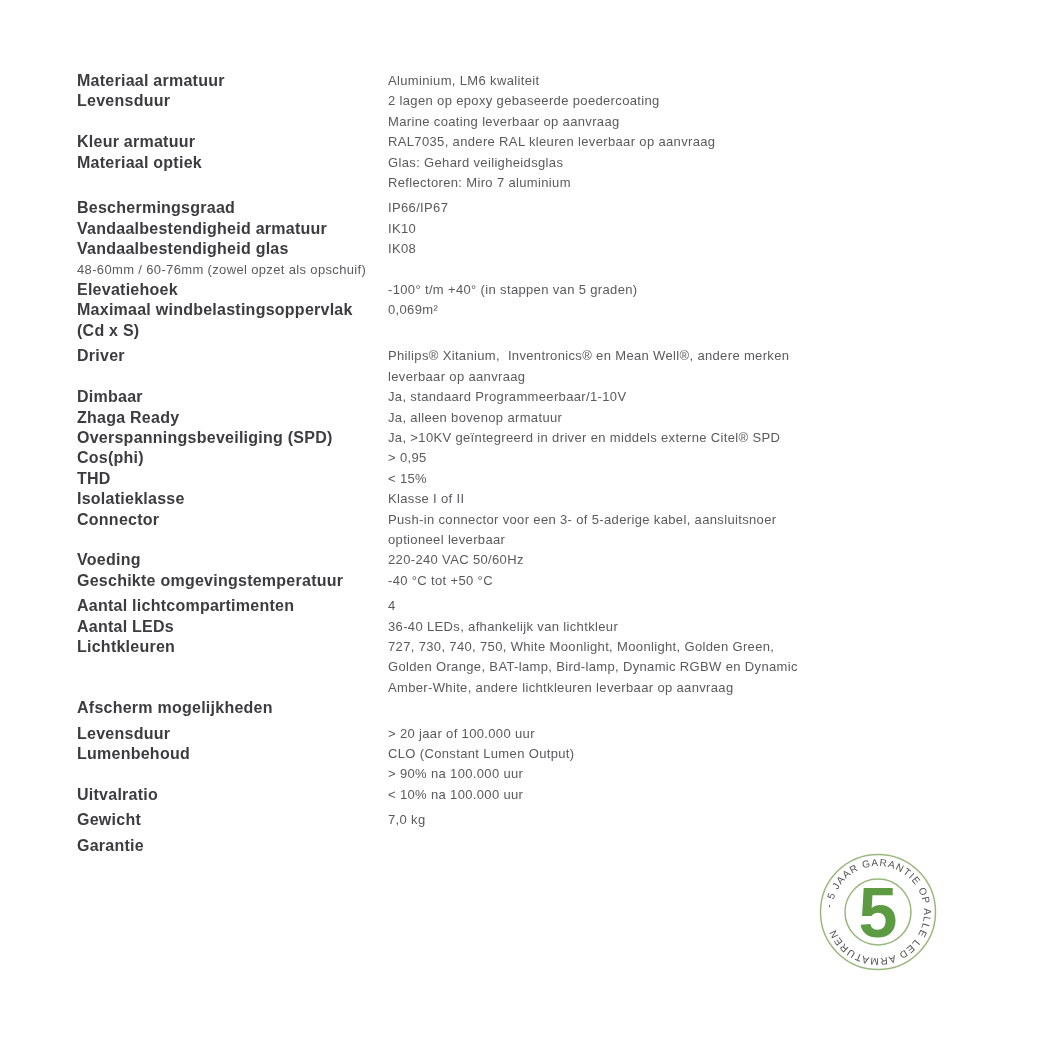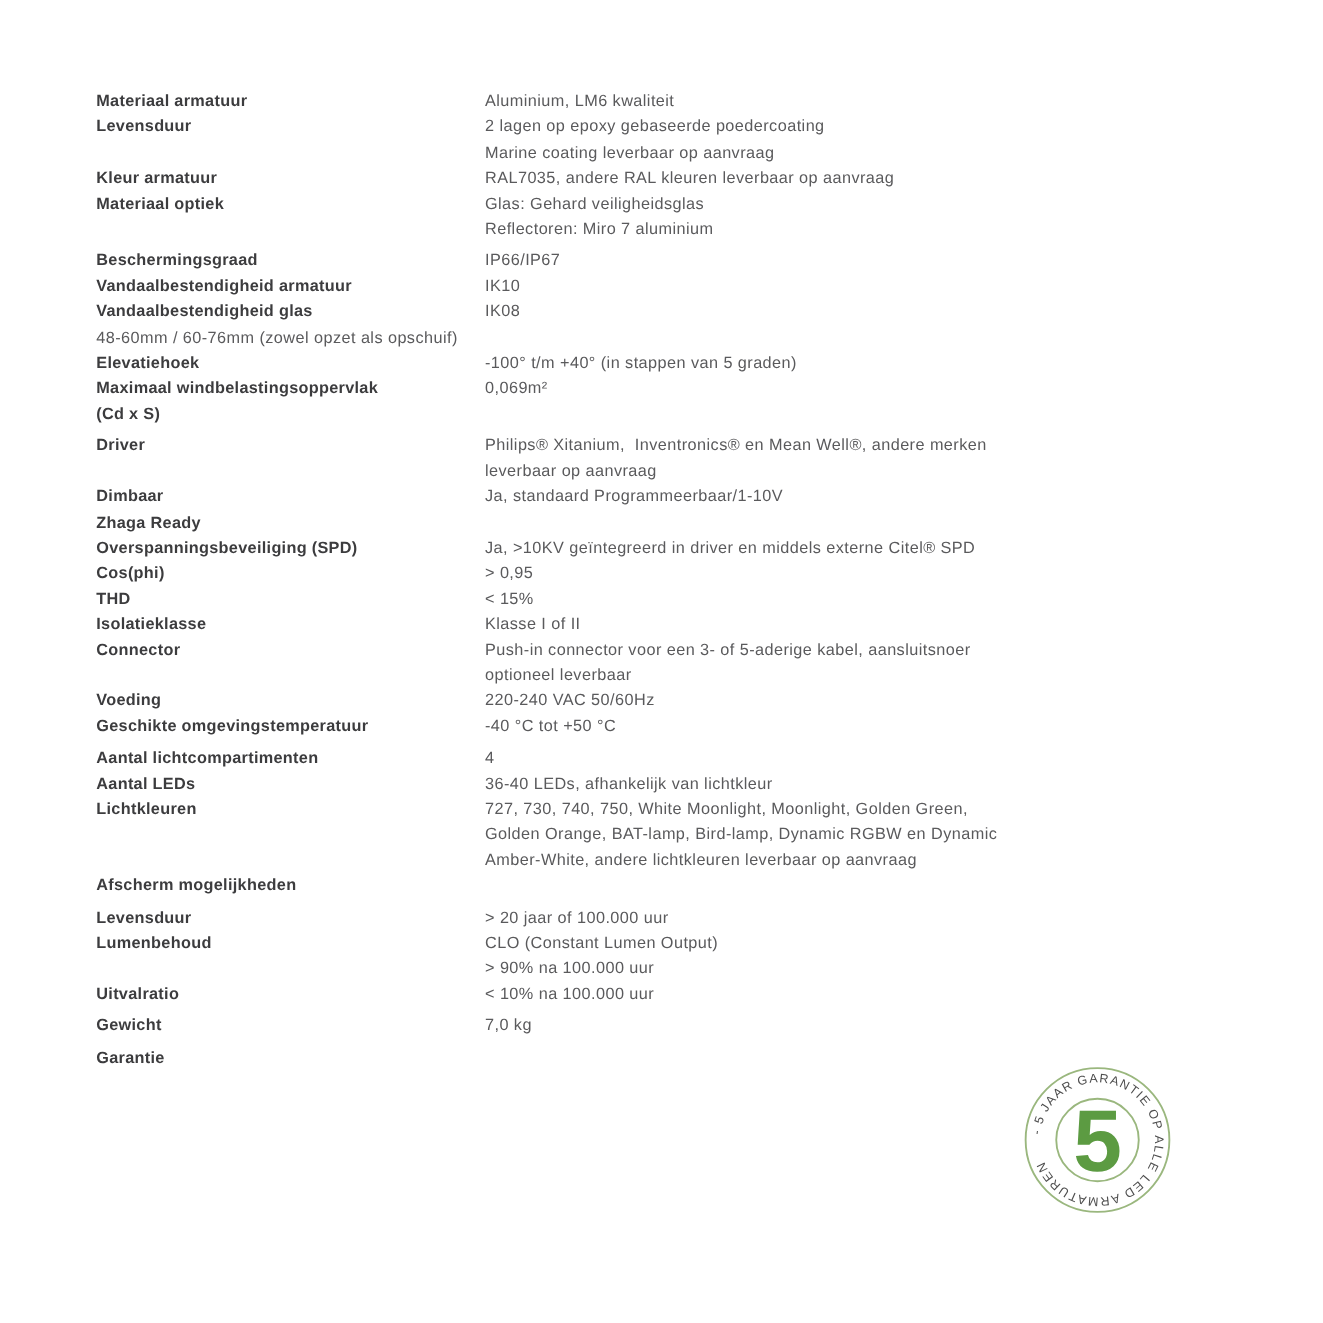--- a/index.html
+++ b/index.html
@@ -22,21 +22,21 @@
     top: 71px;
     width: 900px;
   }
   .section + .section { margin-top: 5px; }
   .row {
     display: grid;
     grid-template-columns: 311px 572px;
     align-items: start;
   }
   .label {
-    font-size: 13px;
+    font-size: 16px;
     line-height: 20.4px;
     font-weight: 700;
     color: #3c3c3e;
     letter-spacing: 0.25px;
     white-space: pre-line;
   }
   .value {
     font-size: 13px;
     line-height: 20.4px;
     font-weight: 400;
@@ -133,20 +133,21 @@
 leverbaar op aanvraag</div>
   </div>
 
   <div class="row">
     <div class="label">Dimbaar</div>
     <div class="value">Ja, standaard Programmeerbaar/1-10V</div>
   </div>
 
   <div class="row">
     <div class="label">Zhaga Ready</div>
+    <div class="value">Ja, alleen bovenop armatuur</div>
   </div>
 
   <div class="row">
     <div class="label">Overspanningsbeveiliging (SPD)</div>
     <div class="value">Ja, &gt;10KV geïntegreerd in driver en middels externe Citel® SPD</div>
   </div>
 
   <div class="row">
     <div class="label">Cos(phi)</div>
     <div class="value">&gt; 0,95</div>

